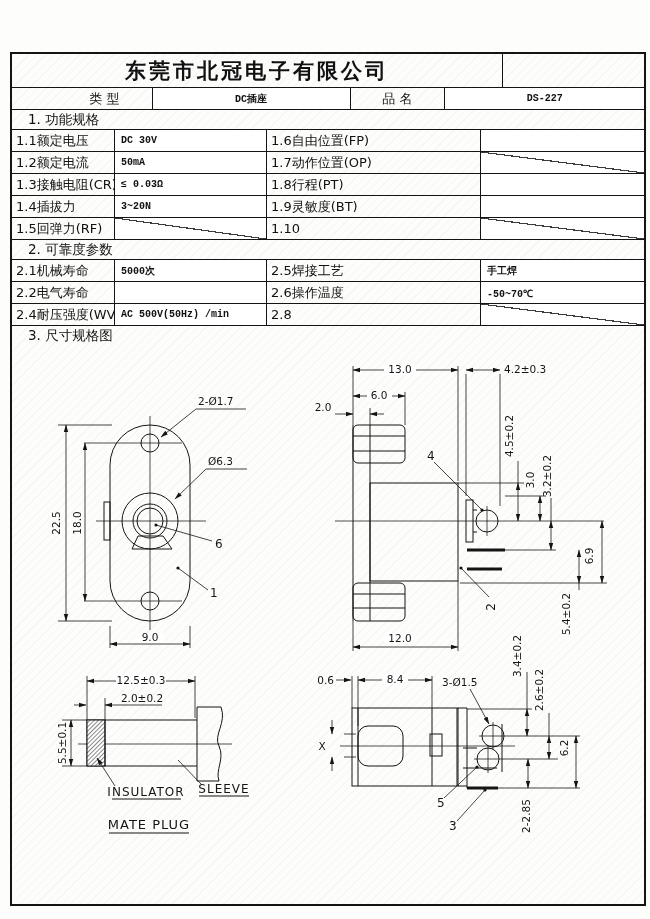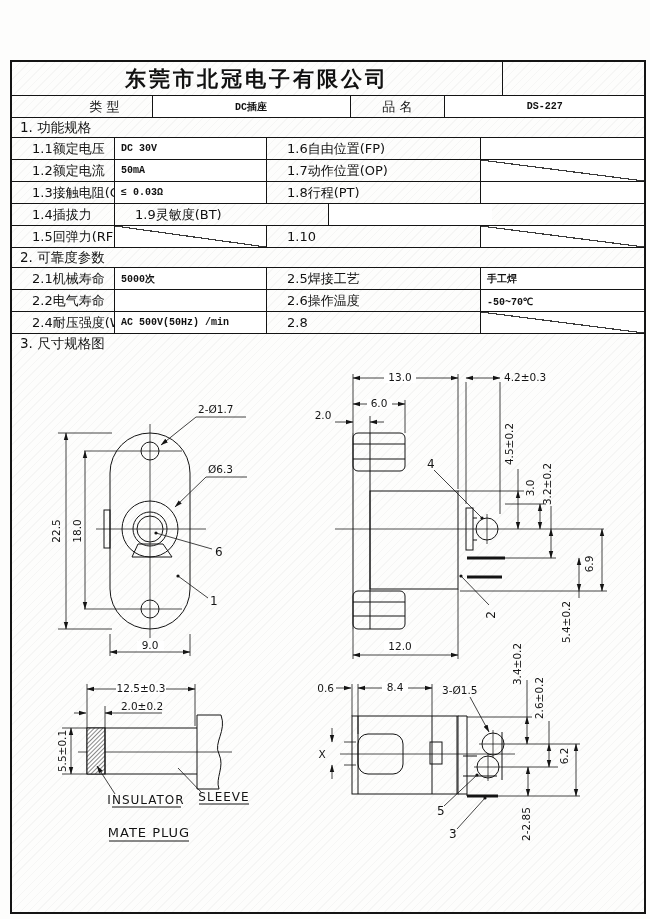--- a/index.html
+++ b/index.html
@@ -1,32 +1,32 @@
 <!DOCTYPE html>
 <html><head>
 <meta charset="utf-8">
 <style>
   html,body{margin:0;padding:0;background:#fdfdfc;}
   .page{position:relative;width:650px;height:919px;background:#fdfdfc;overflow:hidden;
         font-family:"DejaVu Sans",sans-serif;color:#111;}
-  .sheet{position:absolute;left:10px;top:60px;width:632px;height:850px;
+  .sheet{position:absolute;left:10px;top:52px;width:632px;height:850px;
          border:2px solid #141414;box-sizing:content-box;
          background:repeating-linear-gradient(135deg, rgba(120,120,120,.055) 0 1px, transparent 1px 6px);}
   .row{display:flex;border-bottom:1px solid #141414;box-sizing:border-box;}
   .cell{box-sizing:border-box;border-right:1px solid #141414;overflow:hidden;white-space:nowrap;
         display:flex;align-items:center;}
   .cell.last{border-right:none;}
   .company-row{height:34px;}
   .company{width:491px;justify-content:center;font-size:21px;font-weight:bold;letter-spacing:3px;}
   .rohs{width:141px;justify-content:center;border-right:none;
         font-family:"Liberation Serif",serif;font-size:27px;}
   .meta-row{height:22px;}
-  .sec-title{height:20px;padding-left:8px;display:flex;align-items:center;font-size:13.5px;text-align:right;}
+  .sec-title{height:20px;padding-left:16px;display:flex;align-items:center;font-size:13.5px;text-align:right;}
   .spec{height:22px;}
-  .lab{font-size:13px;padding-left:20px;}
+  .lab{font-size:13px;padding-left:4px;}
   .val{font-family:"Liberation Mono",monospace;font-weight:bold;font-size:10px;padding-left:6px;background:#fff;}
   .center{justify-content:center;padding-left:0;}
   .w103{width:103px;margin-left:45px;} .w213{width:213px;} .w102{width:102px;} .w214c{width:214px;}
   .s1{width:103px;} .s2{width:152px;} .s3{width:214px;} .s4{width:163px;}
   .diag{background-image:linear-gradient(to top right, transparent 48.6%, #3a3a3a 48.6%, #3a3a3a 51.4%, transparent 51.4%);background-color:#fff;}
   .drawing{flex:1;height:536px;}
   svg{display:block;}
   svg text{fill:#141414;font-family:"DejaVu Sans",sans-serif;font-size:10.5px;}
   svg .pn{font-size:12px;}
   svg .eng{font-size:12px;letter-spacing:1px;}
@@ -69,20 +69,21 @@
       <div class="cell val s4 last diag"></div>
     </div>
     <div class="row spec">
       <div class="cell lab s1">1.3接触电阻(CR)</div>
       <div class="cell val s2">≤ 0.03Ω</div>
       <div class="cell lab s3">1.8行程(PT)</div>
       <div class="cell val s4 last"></div>
     </div>
     <div class="row spec">
       <div class="cell lab s1">1.4插拔力</div>
+      <div class="cell val s2">3~20N</div>
       <div class="cell lab s3">1.9灵敏度(BT)</div>
       <div class="cell val s4 last"></div>
     </div>
     <div class="row spec">
       <div class="cell lab s1">1.5回弹力(RF)</div>
       <div class="cell val s2 diag"></div>
       <div class="cell lab s3">1.10</div>
       <div class="cell val s4 last diag"></div>
     </div>
 

